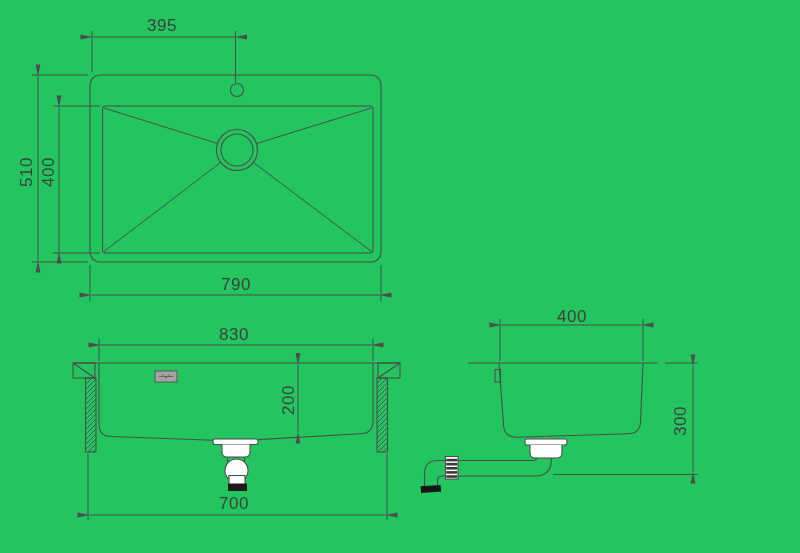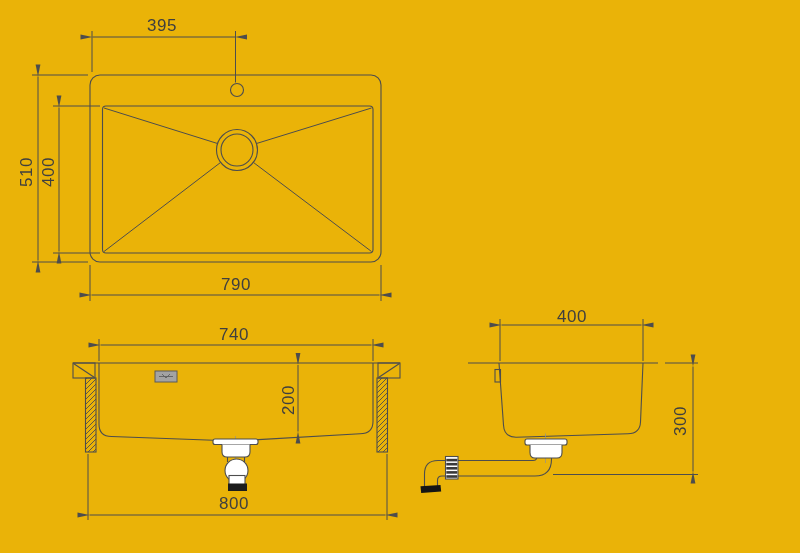--- a/index.html
+++ b/index.html
@@ -1,19 +1,19 @@
 <!DOCTYPE html>
 <html><head>
 <meta charset="utf-8">
 <style>
   html,body{margin:0;padding:0;background:#fff;}
   .canvas{
     position:relative;
     width:800px;height:553px;
-    background:#eab308;
+    background:#22c55e;
     font-family:"Liberation Sans", sans-serif;
     overflow:hidden;
   }
   .canvas svg{position:absolute;left:0;top:0;}
   .dim-label{
     position:absolute;
     transform:translate(-50%,-50%);
     font-size:17px;
     color:#3f3f3f;
     letter-spacing:0.5px;
@@ -170,23 +170,23 @@
   </svg>
 
   <div class="dim-label" style="left:162px;top:25px;">395</div>
 
   <div class="dim-label vert" style="left:26px;top:172px;">510</div>
 
   <div class="dim-label vert" style="left:48px;top:172px;">400</div>
 
   <div class="dim-label" style="left:236px;top:284px;text-align:right;">790</div>
 
-  <div class="dim-label" style="left:234px;top:334px;">740</div>
+  <div class="dim-label" style="left:234px;top:334px;">830</div>
 
   <div class="dim-label vert" style="left:288px;top:400px;">200</div>
 
-  <div class="dim-label" style="left:234px;top:503px;">800</div>
+  <div class="dim-label" style="left:234px;top:503px;">700</div>
 
   <div class="dim-label" style="left:572px;top:316px;">400</div>
 
   <div class="dim-label vert" style="left:680px;top:421px;">300</div>
 
 </div>
 
 </body></html>

